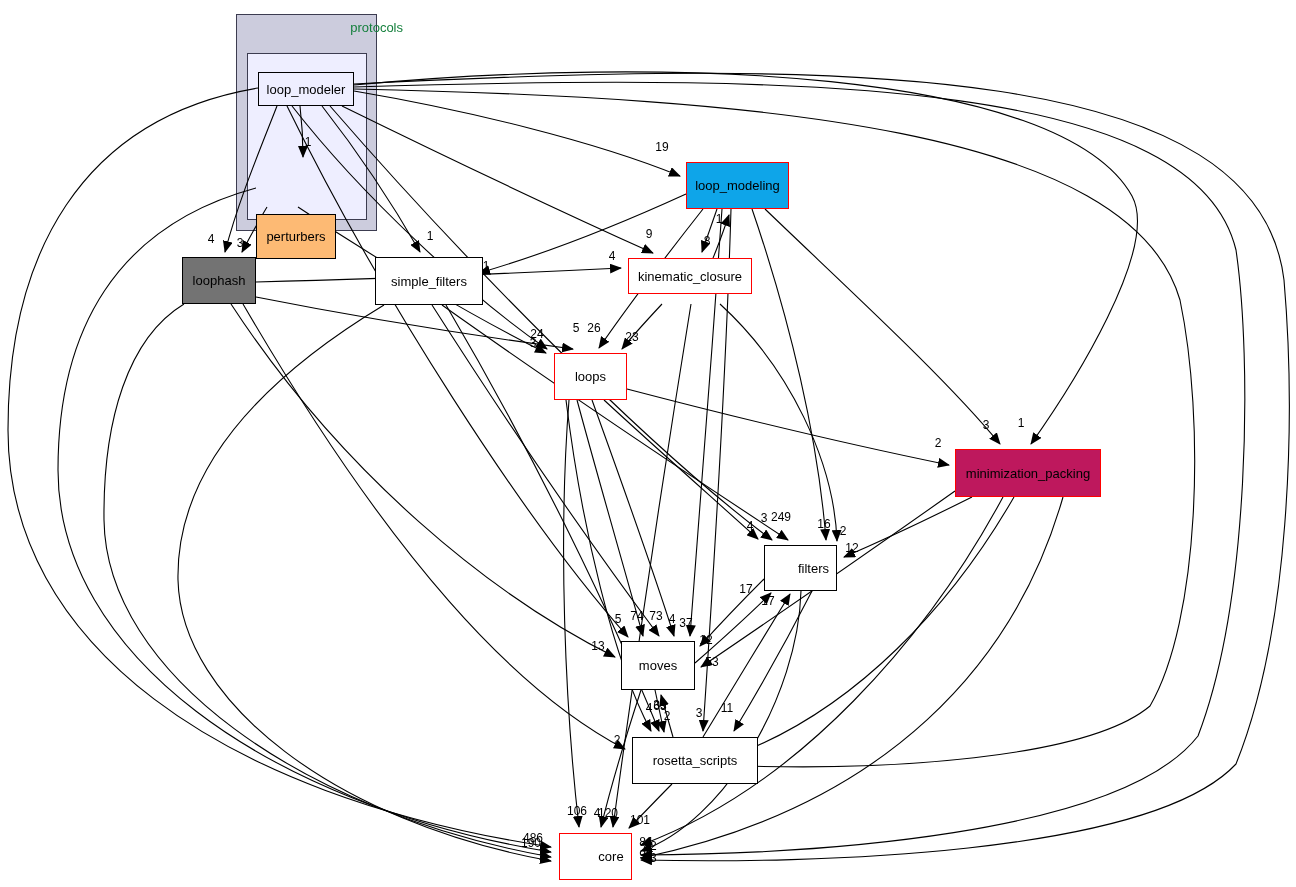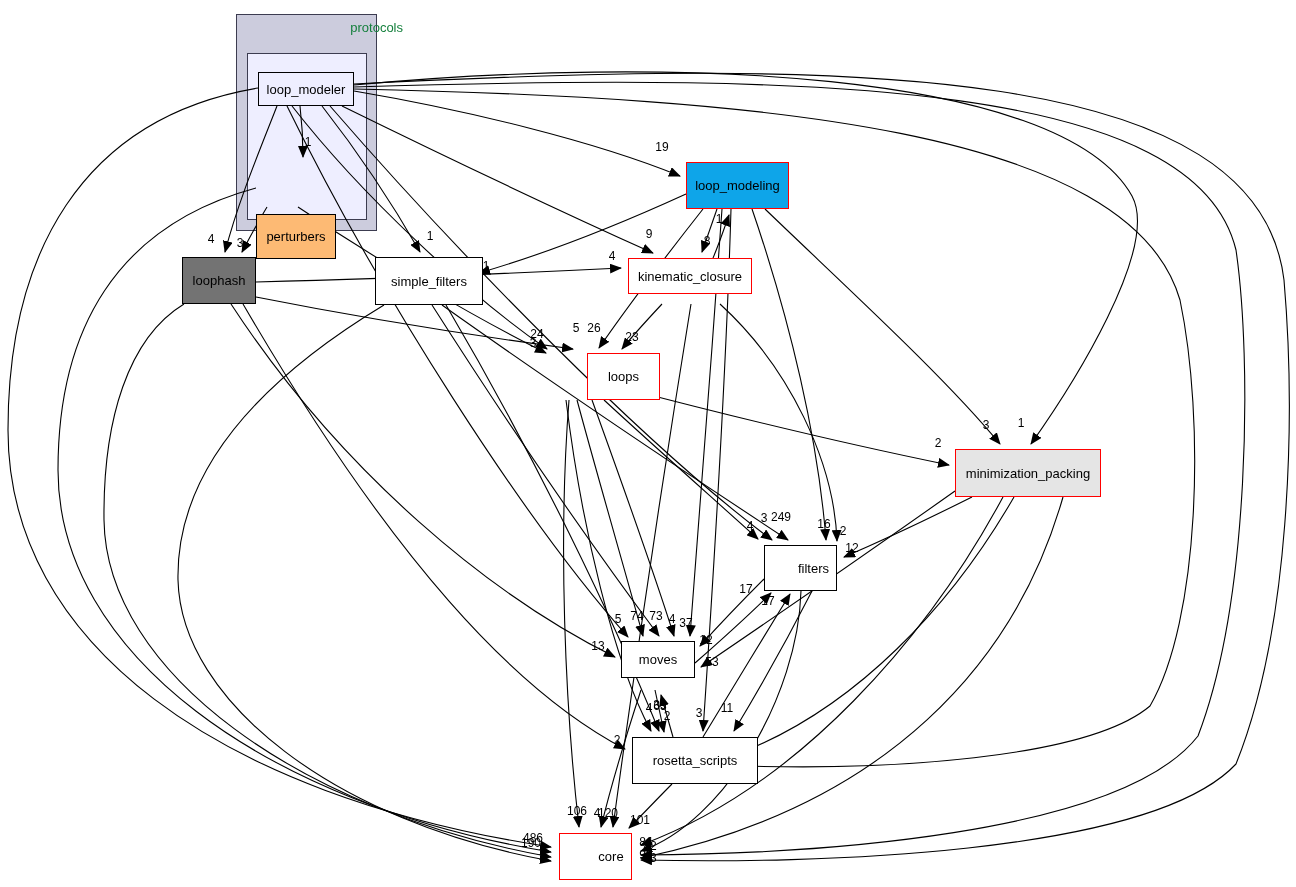--- a/index.html
+++ b/index.html
@@ -156,19 +156,19 @@
     </g>
 </svg>
 
 <div id="nodes">
     <div class="node" style="left: 258px; top: 72px; width: 96px; height: 34px; background: rgb(238, 238, 255); border: 1px solid rgb(0, 0, 0);">loop_modeler</div>
     <div class="node" style="left: 256px; top: 170px; width: 80px; height: 45px; background: #fdba74; border: 1px solid rgb(0, 0, 0); margin-top: 44px;">perturbers</div>
     <div class="node" style="left: 182px; top: 257px; width: 74px; height: 47px; background: #737373; border: 1px solid rgb(0, 0, 0);">loophash</div>
     <div class="node" style="left: 375px; top: 257px; width: 108px; height: 48px; background: rgb(255, 255, 255); border: 1px solid rgb(0, 0, 0);">simple_filters</div>
     <div class="node" style="left: 686px; top: 162px; width: 103px; height: 47px; background: #0ea5e9; border: 1px solid rgb(255, 0, 0); text-align: center;">loop_modeling</div>
     <div class="node" style="left: 628px; top: 258px; width: 124px; height: 36px; background: rgb(255, 255, 255); border: 1px solid rgb(255, 0, 0);">kinematic_closure</div>
-    <div class="node" style="left: 554px; top: 353px; width: 73px; height: 47px; background: rgb(255, 255, 255); border: 1px solid rgb(255, 0, 0); margin-left: 33px;">loops</div>
-    <div class="node" style="left: 955px; top: 449px; width: 146px; height: 48px; background: #e5e5e5; border: 1px solid rgb(255, 0, 0);">minimization_packing</div>
+    <div class="node" style="left: 554px; top: 353px; width: 73px; height: 47px; background: rgb(255, 255, 255); border: 1px solid rgb(255, 0, 0);">loops</div>
+    <div class="node" style="left: 955px; top: 449px; width: 146px; height: 48px; background: #be185d; border: 1px solid rgb(255, 0, 0);">minimization_packing</div>
     <div class="node" style="left: 764px; top: 545px; width: 73px; height: 46px; background: rgb(255, 255, 255); border: 1px solid rgb(0, 0, 0); padding-left: 26px;">filters</div>
-    <div class="node" style="left: 621px; top: 641px; width: 74px; height: 37px; background: rgb(255, 255, 255); border: 1px solid rgb(0, 0, 0);">moves</div>
+    <div class="node" style="left: 621px; top: 641px; width: 74px; height: 49px; background: rgb(255, 255, 255); border: 1px solid rgb(0, 0, 0);">moves</div>
     <div class="node" style="left: 632px; top: 737px; width: 126px; height: 47px; background: rgb(255, 255, 255); border: 1px solid rgb(0, 0, 0);">rosetta_scripts</div>
     <div class="node" style="left: 559px; top: 833px; width: 73px; height: 47px; background: rgb(255, 255, 255); border: 1px solid rgb(255, 0, 0); padding-left: 31px;">core</div>
   </div>
 
 </body></html>

